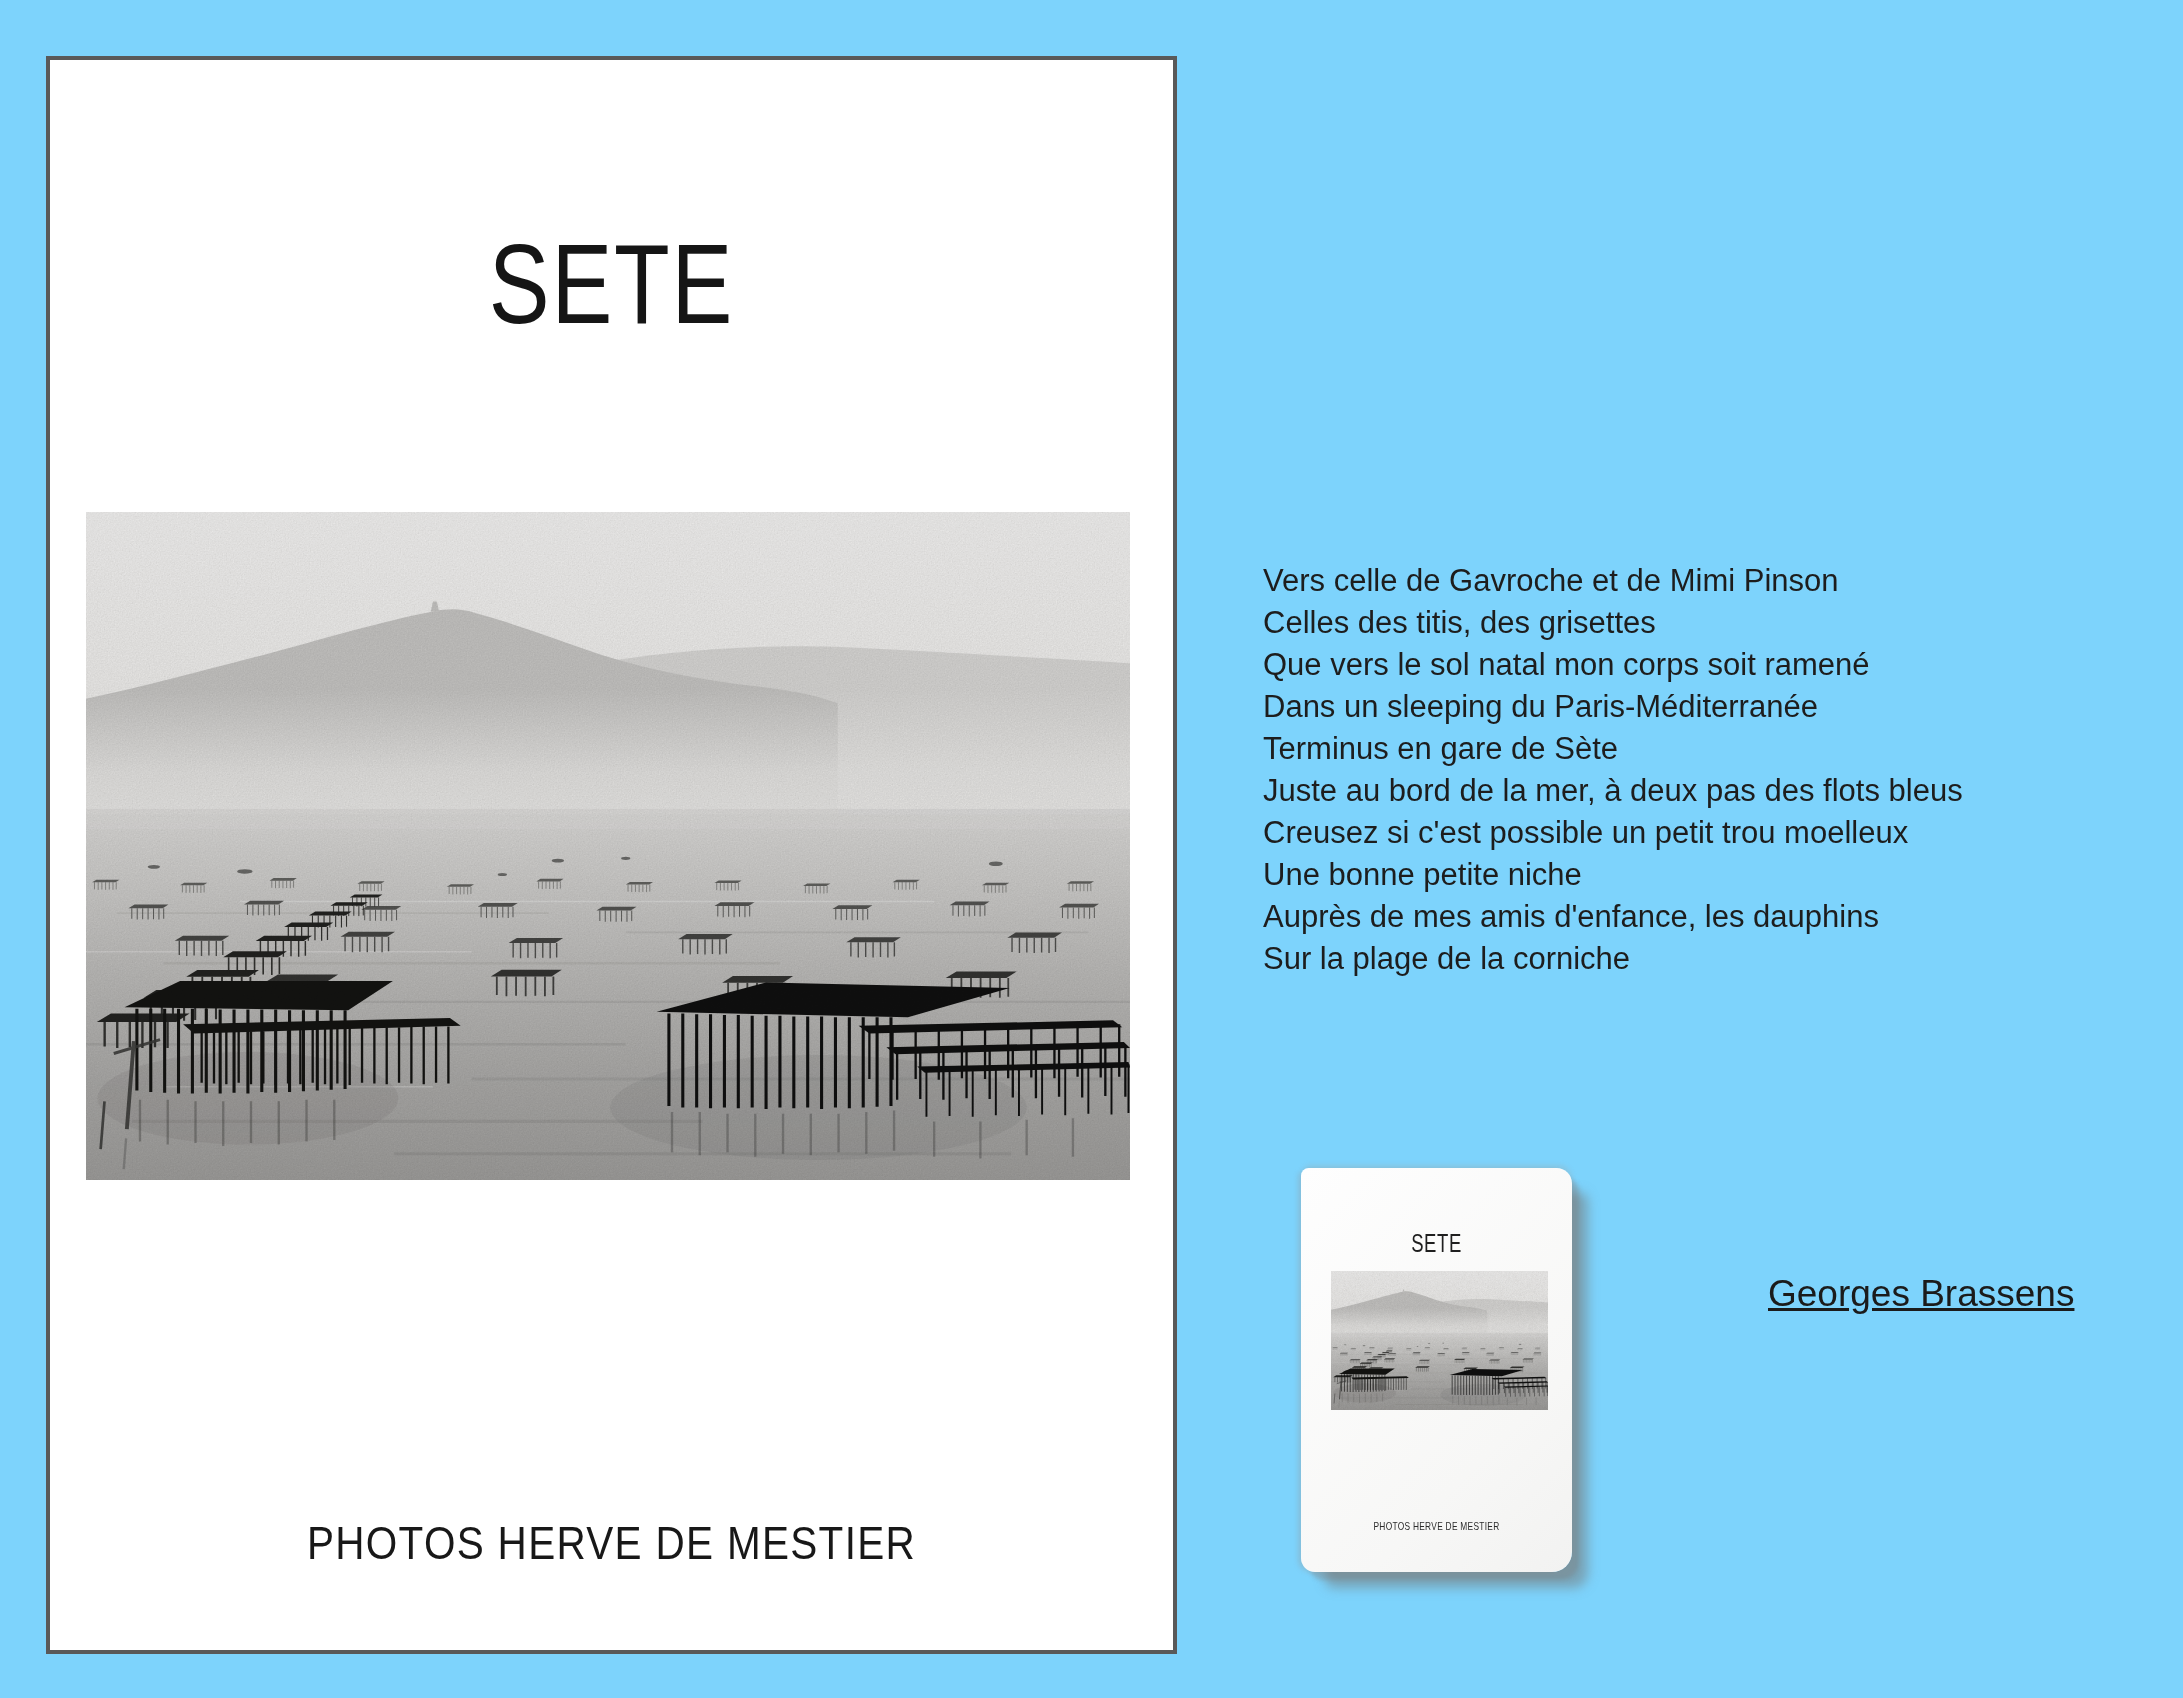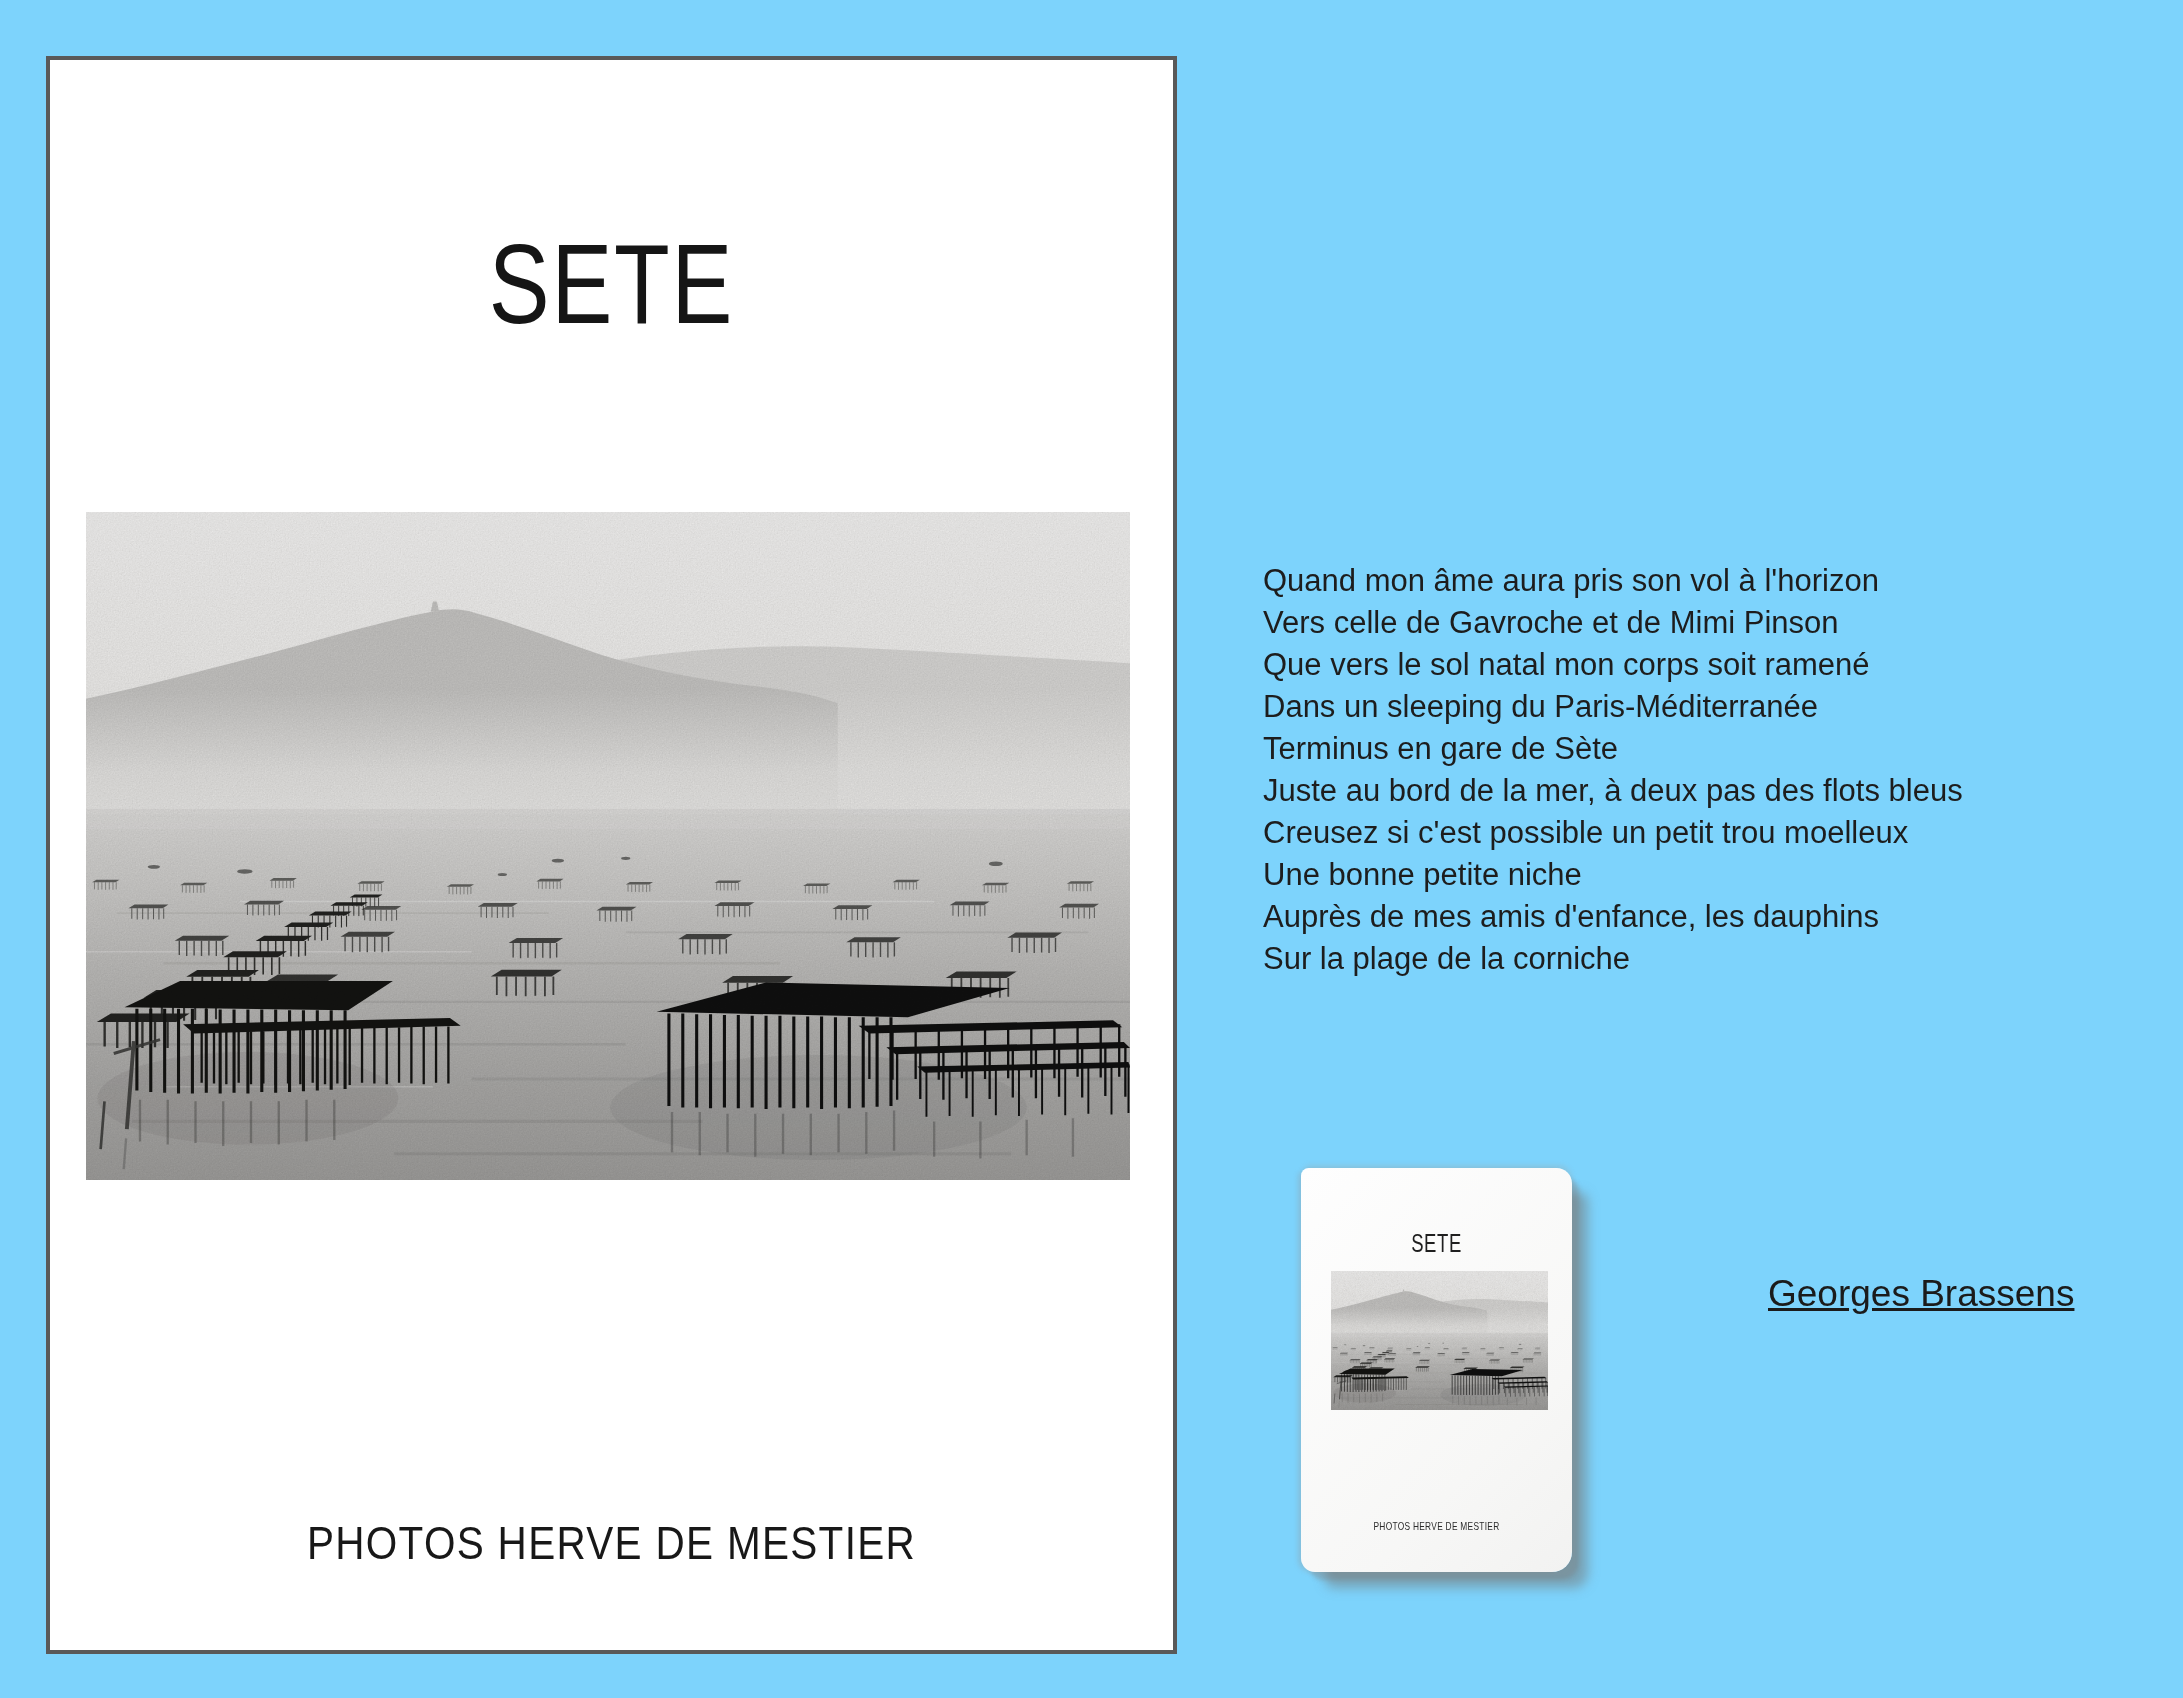--- a/index.html
+++ b/index.html
@@ -208,22 +208,22 @@
 
   <section class="cover">
     <h1 class="cover-title">SETE</h1>
     <svg class="cover-photo" viewBox="0 0 1354 866" preserveAspectRatio="none" role="img">
       <use href="#scene"></use>
     </svg>
     <div class="cover-caption">PHOTOS HERVE DE MESTIER</div>
   </section>
 
   <div class="poem">
-    <div class="poem-line">Quand mon âme aura pris son vol à l'horizon</div>
     <div class="poem-line">Vers celle de Gavroche et de Mimi Pinson</div>
+    <div class="poem-line">Celles des titis, des grisettes</div>
     <div class="poem-line">Que vers le sol natal mon corps soit ramené</div>
     <div class="poem-line">Dans un sleeping du Paris-Méditerranée</div>
     <div class="poem-line">Terminus en gare de Sète</div>
     <div class="poem-line">Juste au bord de la mer, à deux pas des flots bleus</div>
     <div class="poem-line">Creusez si c'est possible un petit trou moelleux</div>
     <div class="poem-line">Une bonne petite niche</div>
     <div class="poem-line">Auprès de mes amis d'enfance, les dauphins</div>
     <div class="poem-line">Sur la plage de la corniche</div>
   </div>
   <div class="poem-author">Georges Brassens</div>

